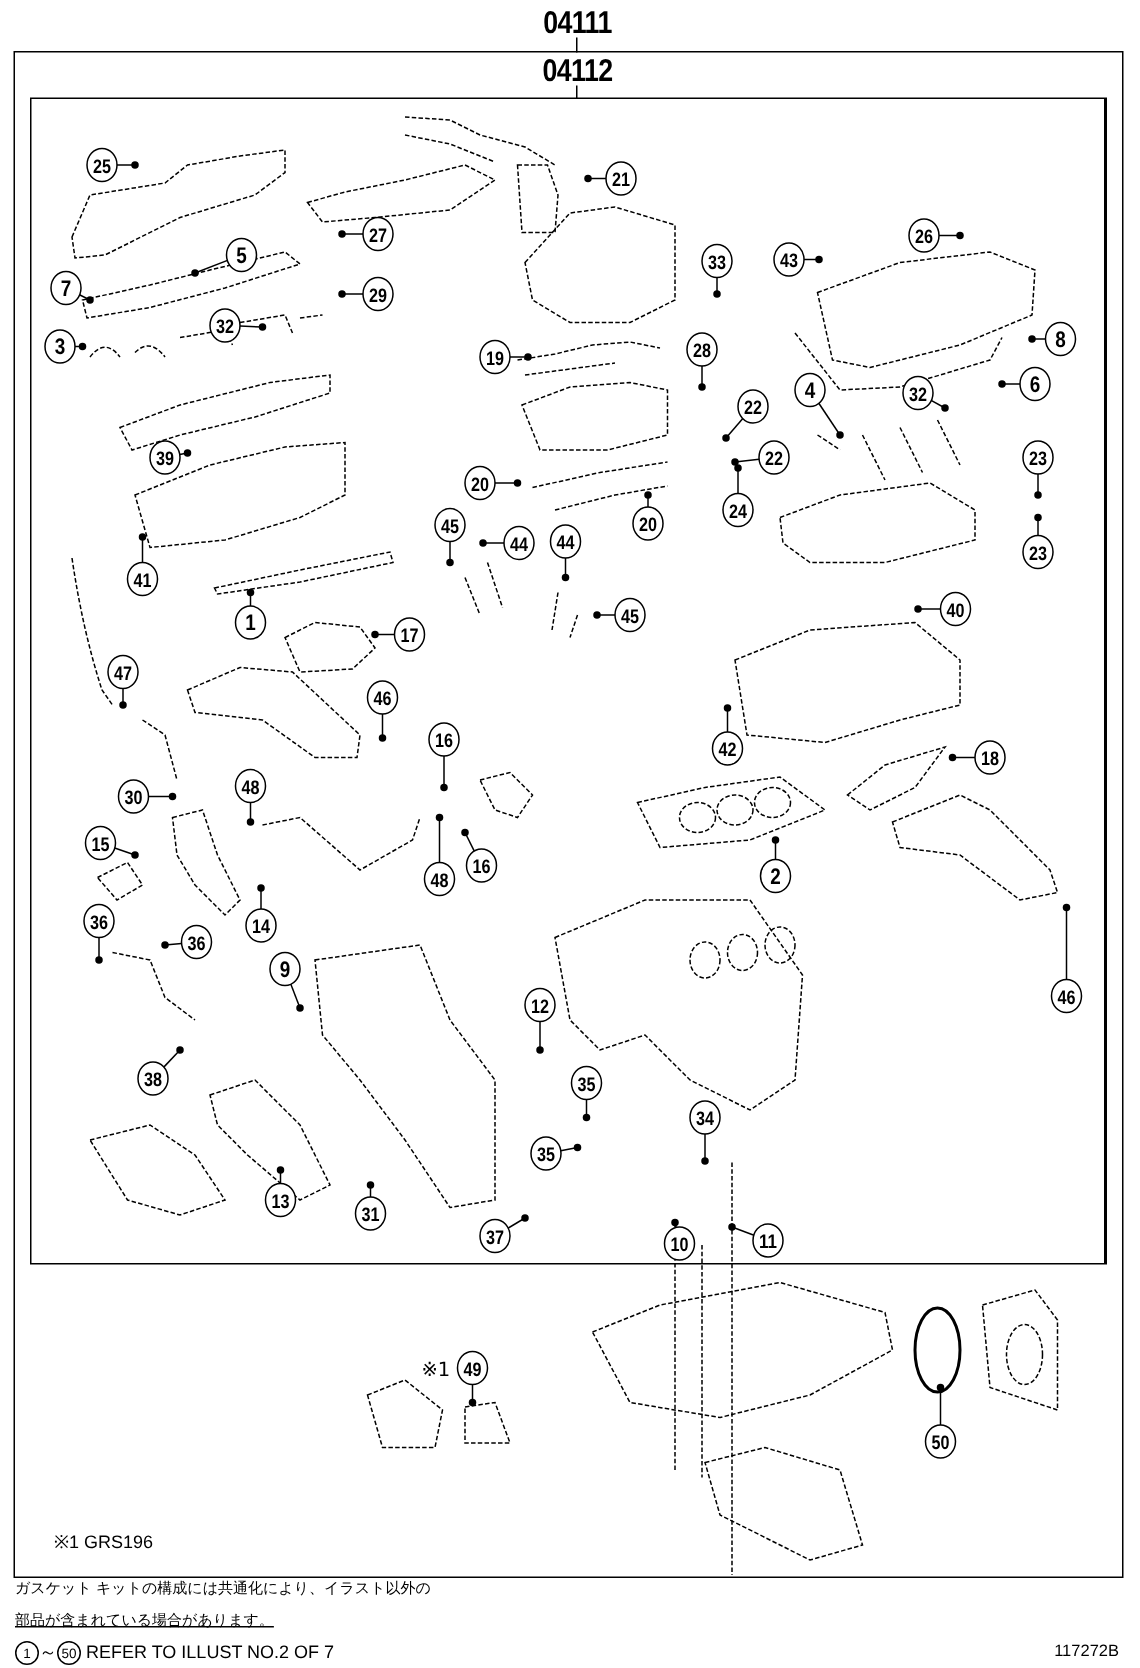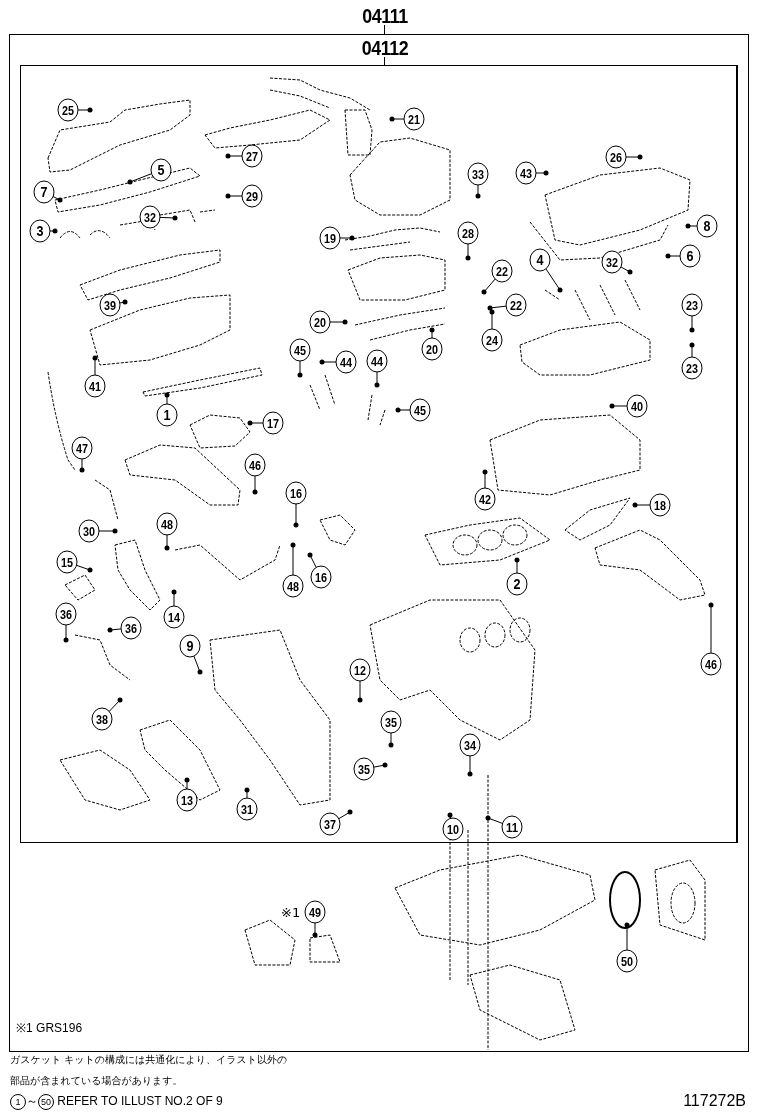--- a/index.html
+++ b/index.html
@@ -6,25 +6,25 @@
   body { width:760px; height:1112px; position:relative; overflow:hidden; font-family:"Liberation Sans", sans-serif; color:#000; }
   .code { position:absolute; font-family:"Liberation Sans Narrow","Liberation Sans", sans-serif; font-weight:bold; font-size:21px; letter-spacing:-0.5px; transform:scaleX(0.85); transform-origin:center; }
   #code-outer { left:345px; top:4px; width:80px; text-align:center; }
   #code-inner { left:345px; top:36px; width:80px; text-align:center; }
   .frame-outer { position:absolute; left:9px; top:34px; width:740px; height:1018px; border:1px solid #000; box-sizing:border-box; }
   .frame-inner { position:absolute; left:20px; top:65px; width:718px; height:778px; border:1px solid #000; border-right:2px solid #000; box-sizing:border-box; }
   .tick-outer { position:absolute; left:384px; top:25px; width:1px; height:10px; background:#000; }
   .tick-inner { position:absolute; left:384px; top:57px; width:1px; height:9px; background:#000; }
   svg#diagram { position:absolute; left:0; top:0; }
   .note { position:absolute; font-size:10px; line-height:16px; }
-  #note-star { left:16px; top:1020px; font-size:12px; }
+  #note-star { left:36px; top:1020px; font-size:12px; }
   #note-jp1 { left:10px; top:1052px; }
-  #note-jp2 { left:10px; top:1073px; }
+  #note-jp2 { left:10px; top:1073px;text-decoration:underline; }
   #note-ref { left:10px; top:1093px; font-size:12px; }
-  #note-id { right:14px; top:1093px; font-size:16px; }
+  #note-id { right:14px; top:1093px; font-size:11px; }
   .circ { display:inline-block; width:14px; height:14px; border:1px solid #000; border-radius:50%; font-size:9px; line-height:14px; text-align:center; vertical-align:middle; }
 </style>
 </head>
 <body>
 
 <div class="code" id="code-outer">04111</div>
 <div class="tick-outer"></div>
 <div class="frame-outer"></div>
 <div class="code" id="code-inner">04112</div>
 <div class="tick-inner"></div>
@@ -464,15 +464,15 @@
         <text x="627" y="966" text-anchor="middle" font-family="&quot;Liberation Sans Narrow&quot;,&quot;Liberation Sans&quot;, sans-serif" font-size="13" font-weight="bold" textLength="12" lengthAdjust="spacingAndGlyphs">50</text>
       </g>
       <text x="281" y="917" font-size="13" font-family="&quot;DejaVu Sans&quot;, sans-serif">※1</text>
     </g>
 </svg>
 
 <div class="note" id="note-star">※1 GRS196</div>
 <div class="note" id="note-jp1">ガスケット キットの構成には共通化により、イラスト以外の</div>
 <div class="note" id="note-jp2">部品が含まれている場合があります。</div>
 <div class="note" id="note-ref">
-  <span class="circ">1</span><span>～</span><span class="circ">50</span><span> REFER TO ILLUST NO.2 OF 9</span>
+  <span class="circ">1</span><span>～</span><span class="circ">50</span><span> REFER TO ILLUST NO.2 OF 7</span>
 </div>
 <div class="note" id="note-id">117272B</div>
 
 </body></html>

